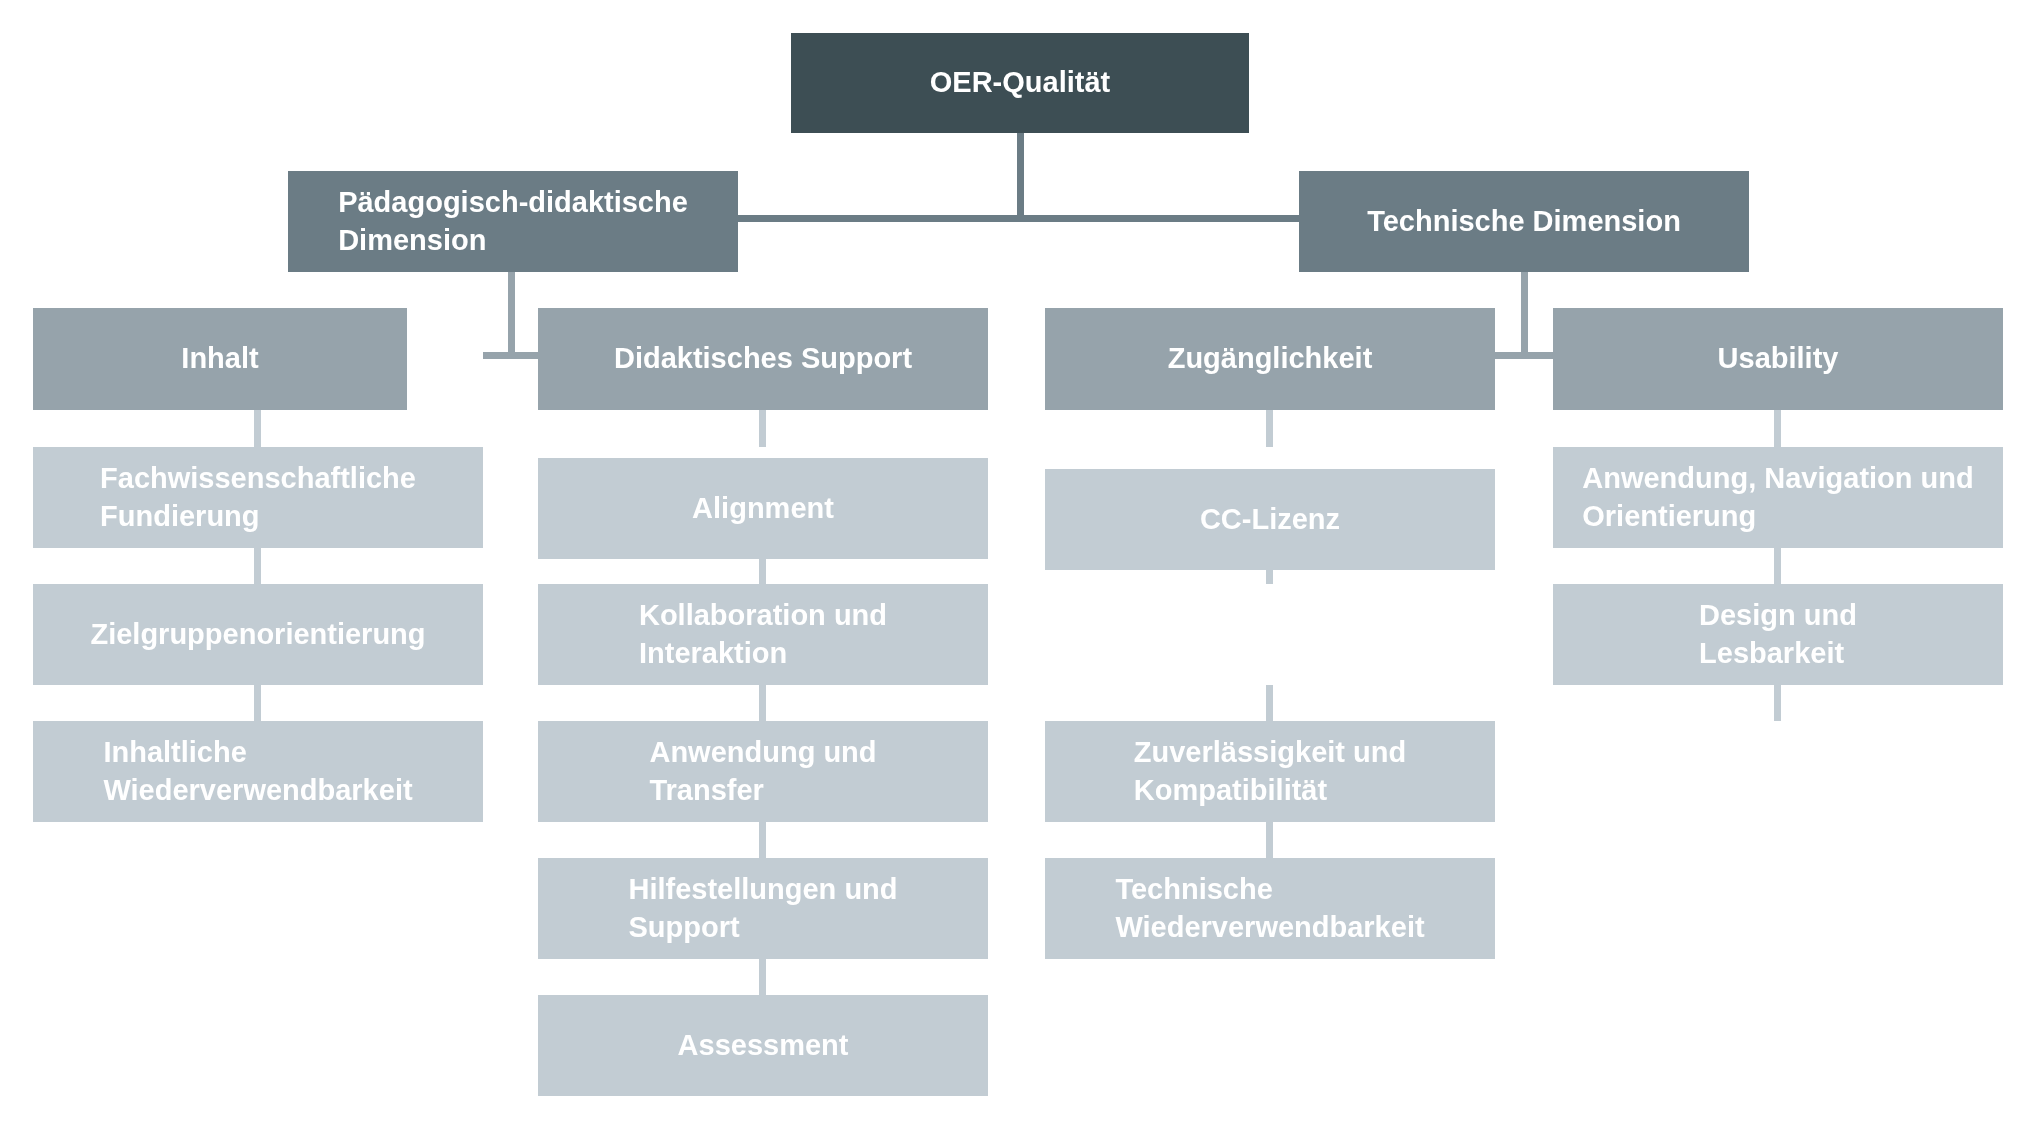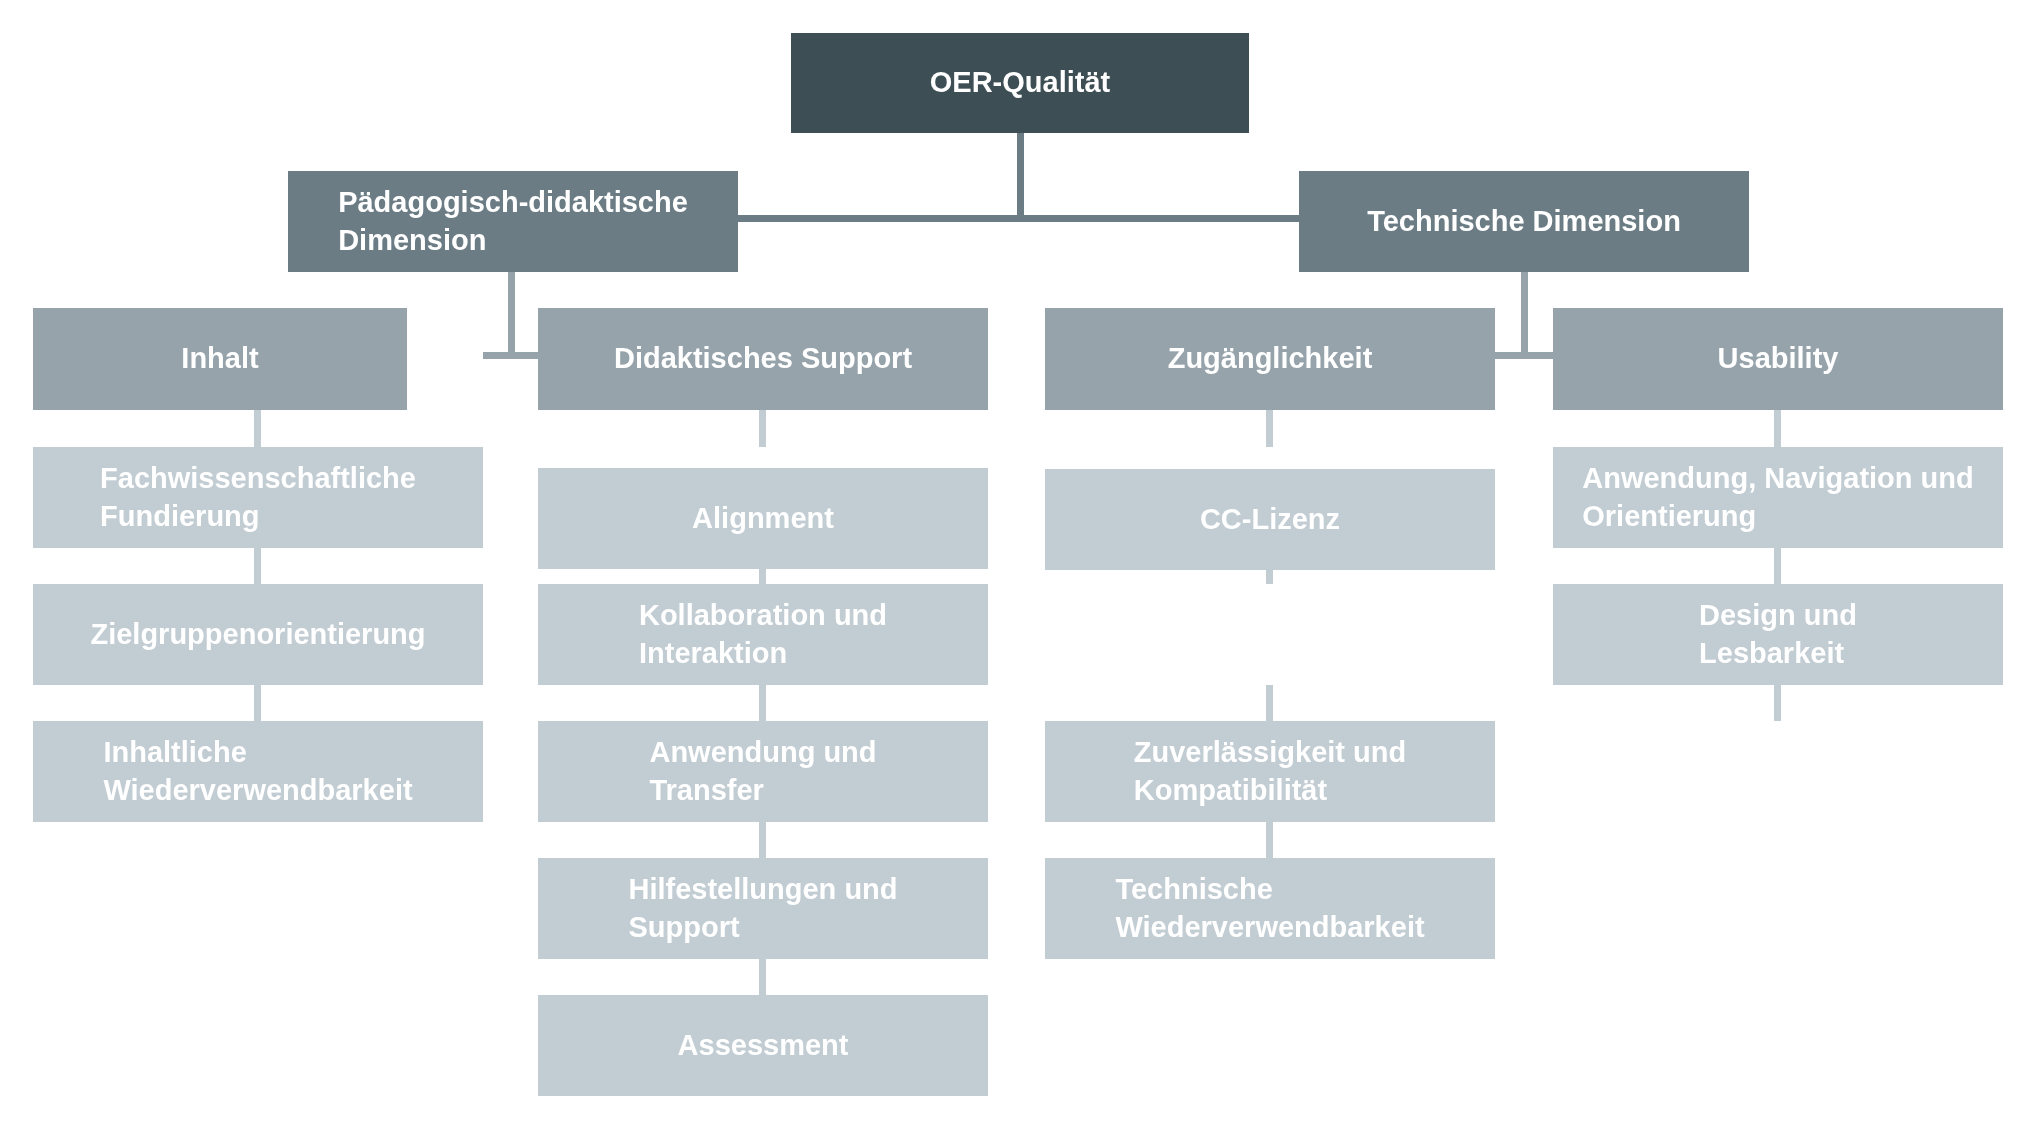--- a/index.html
+++ b/index.html
@@ -72,21 +72,21 @@
   <div class="box cat" style="left:538px;top:308px;width:450px;height:102px">Didaktisches Support</div>
   <div class="box cat" style="left:1045px;top:308px;width:450px;height:102px">Zugänglichkeit</div>
   <div class="box cat" style="left:1553px;top:308px;width:450px;height:102px">Usability</div>
 
   <div class="box crit" style="left:33px;top:447px;width:450px;height:101px">Fachwissenschaftliche
 Fundierung</div>
   <div class="box crit" style="left:33px;top:584px;width:450px;height:101px">Zielgruppenorientierung</div>
   <div class="box crit" style="left:33px;top:721px;width:450px;height:101px">Inhaltliche
 Wiederverwendbarkeit</div>
 
-  <div class="box crit" style="left:538px;top:468px;width:450px;height:101px">Alignment</div>
+  <div class="box crit" style="left:538px;top:458px;width:450px;height:101px">Alignment</div>
   <div class="box crit" style="left:538px;top:584px;width:450px;height:101px">Kollaboration und
 Interaktion</div>
   <div class="box crit" style="left:538px;top:721px;width:450px;height:101px">Anwendung und
 Transfer</div>
   <div class="box crit" style="left:538px;top:858px;width:450px;height:101px">Hilfestellungen und
 Support</div>
   <div class="box crit" style="left:538px;top:995px;width:450px;height:101px">Assessment</div>
 
   <div class="box crit" style="left:1045px;top:469px;width:450px;height:101px">CC-Lizenz</div>
   <div class="box crit" style="left:1045px;top:721px;width:450px;height:101px">Zuverlässigkeit und

